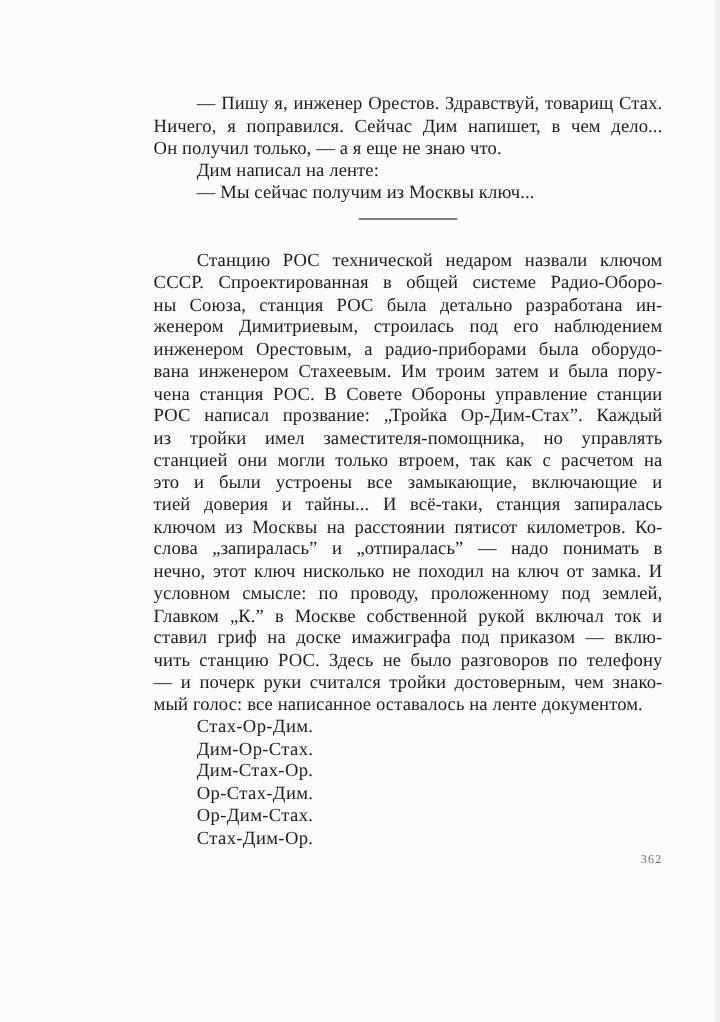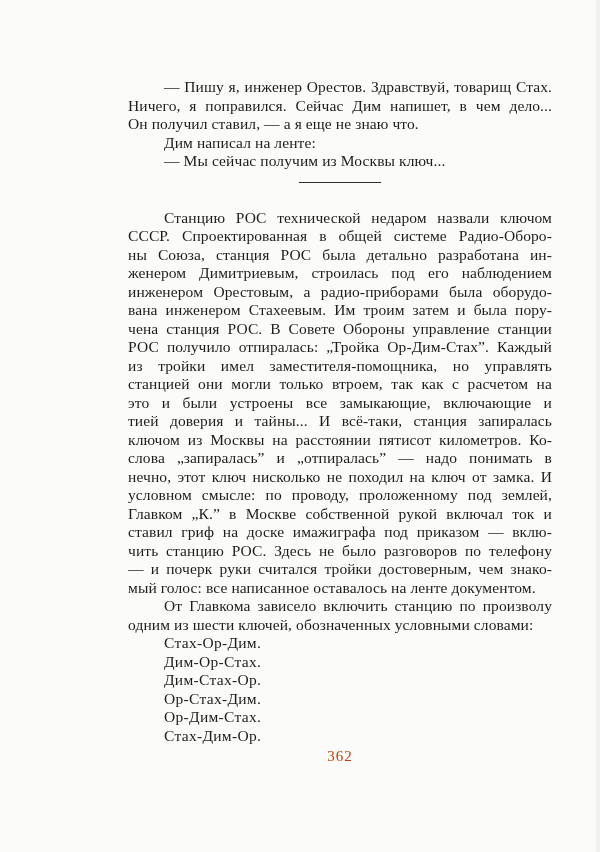--- a/index.html
+++ b/index.html
@@ -47,71 +47,67 @@
   .separator {
     width: 82px;
     height: 0;
     border-top: 1.6px solid #2e2e2e;
     margin: 11px auto 26px auto;
   }
   .page-number {
     width: 424px;
     margin-left: 128px;
     margin-top: 3px;
-    text-align: center;
-    font-size: 15px;
+    text-align: right;
+    font-size: 10px;
     letter-spacing: 1px;
-    color: #c2410c;
+    color: #737373;
   }
 </style>
 </head>
 <body>
 
 <div class="page">
   <div class="text-column">
       <div class="para">
         <div class="line indent">— Пишу я, инженер Орестов. Здравствуй, товарищ Стах.</div>
         <div class="line">Ничего, я поправился. Сейчас Дим напишет, в чем дело...</div>
-        <div class="line last">Он получил ставил, — а я еще не знаю что.</div>
+        <div class="line last">Он получил только, — а я еще не знаю что.</div>
       </div>
       <div class="para">
         <div class="line indent last">Дим написал на ленте:</div>
       </div>
       <div class="para">
         <div class="line indent last">— Мы сейчас получим из Москвы ключ...</div>
       </div>
       <div class="separator"></div>
       <div class="para">
         <div class="line indent">Станцию РОС технической недаром назвали ключом</div>
         <div class="line">СССР. Спроектированная в общей системе Радио-Оборо-</div>
         <div class="line">ны Союза, станция РОС была детально разработана ин-</div>
         <div class="line">женером Димитриевым, строилась под его наблюдением</div>
         <div class="line">инженером Орестовым, а радио-приборами была оборудо-</div>
         <div class="line">вана инженером Стахеевым. Им троим затем и была пору-</div>
         <div class="line">чена станция РОС. В Совете Обороны управление станции</div>
-        <div class="line">РОС получило отпиралась: „Тройка Ор-Дим-Стах”. Каждый</div>
+        <div class="line">РОС написал прозвание: „Тройка Ор-Дим-Стах”. Каждый</div>
         <div class="line">из тройки имел заместителя-помощника, но управлять</div>
         <div class="line">станцией они могли только втроем, так как с расчетом на</div>
         <div class="line">это и были устроены все замыкающие, включающие и</div>
         <div class="line">тией доверия и тайны... И всё-таки, станция запиралась</div>
         <div class="line">ключом из Москвы на расстоянии пятисот километров. Ко-</div>
         <div class="line">слова „запиралась” и „отпиралась” — надо понимать в</div>
         <div class="line">нечно, этот ключ нисколько не походил на ключ от замка. И</div>
         <div class="line">условном смысле: по проводу, проложенному под землей,</div>
         <div class="line">Главком „К.” в Москве собственной рукой включал ток и</div>
         <div class="line">ставил гриф на доске имажиграфа под приказом — вклю-</div>
         <div class="line">чить станцию РОС. Здесь не было разговоров по телефону</div>
         <div class="line">— и почерк руки считался тройки достоверным, чем знако-</div>
         <div class="line last">мый голос: все написанное оставалось на ленте документом.</div>
       </div>
       <div class="para">
-        <div class="line indent">От Главкома зависело включить станцию по произволу</div>
-        <div class="line last">одним из шести ключей, обозначенных условными словами:</div>
-      </div>
-      <div class="para">
         <div class="line indent last bold">Стах-Ор-Дим.</div>
         <div class="line indent last bold">Дим-Ор-Стах.</div>
         <div class="line indent last bold">Дим-Стах-Ор.</div>
         <div class="line indent last bold">Ор-Стах-Дим.</div>
         <div class="line indent last bold">Ор-Дим-Стах.</div>
         <div class="line indent last bold">Стах-Дим-Ор.</div>
       </div>
     </div>
   <div class="page-number">362</div>
 </div>

